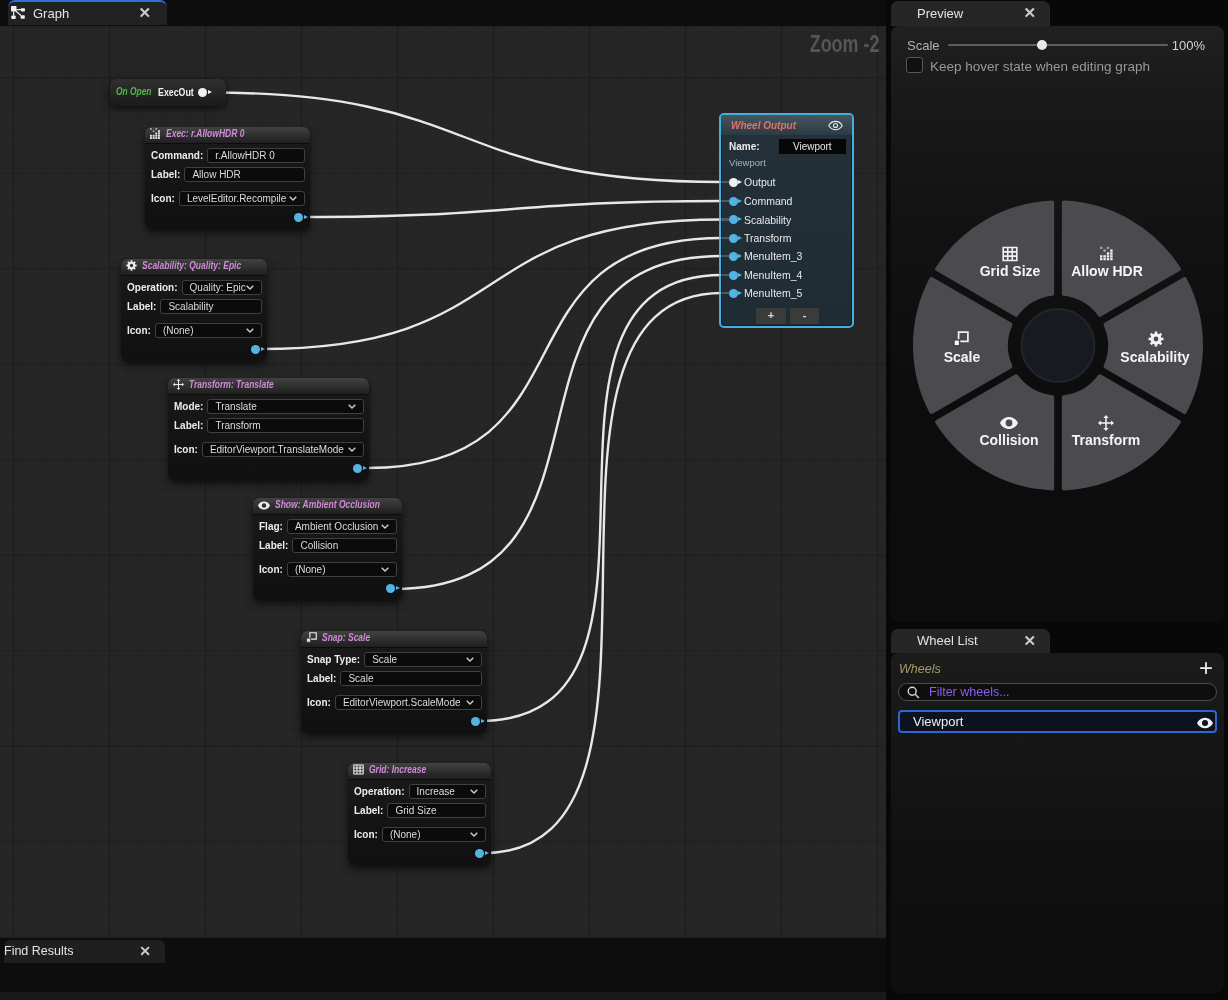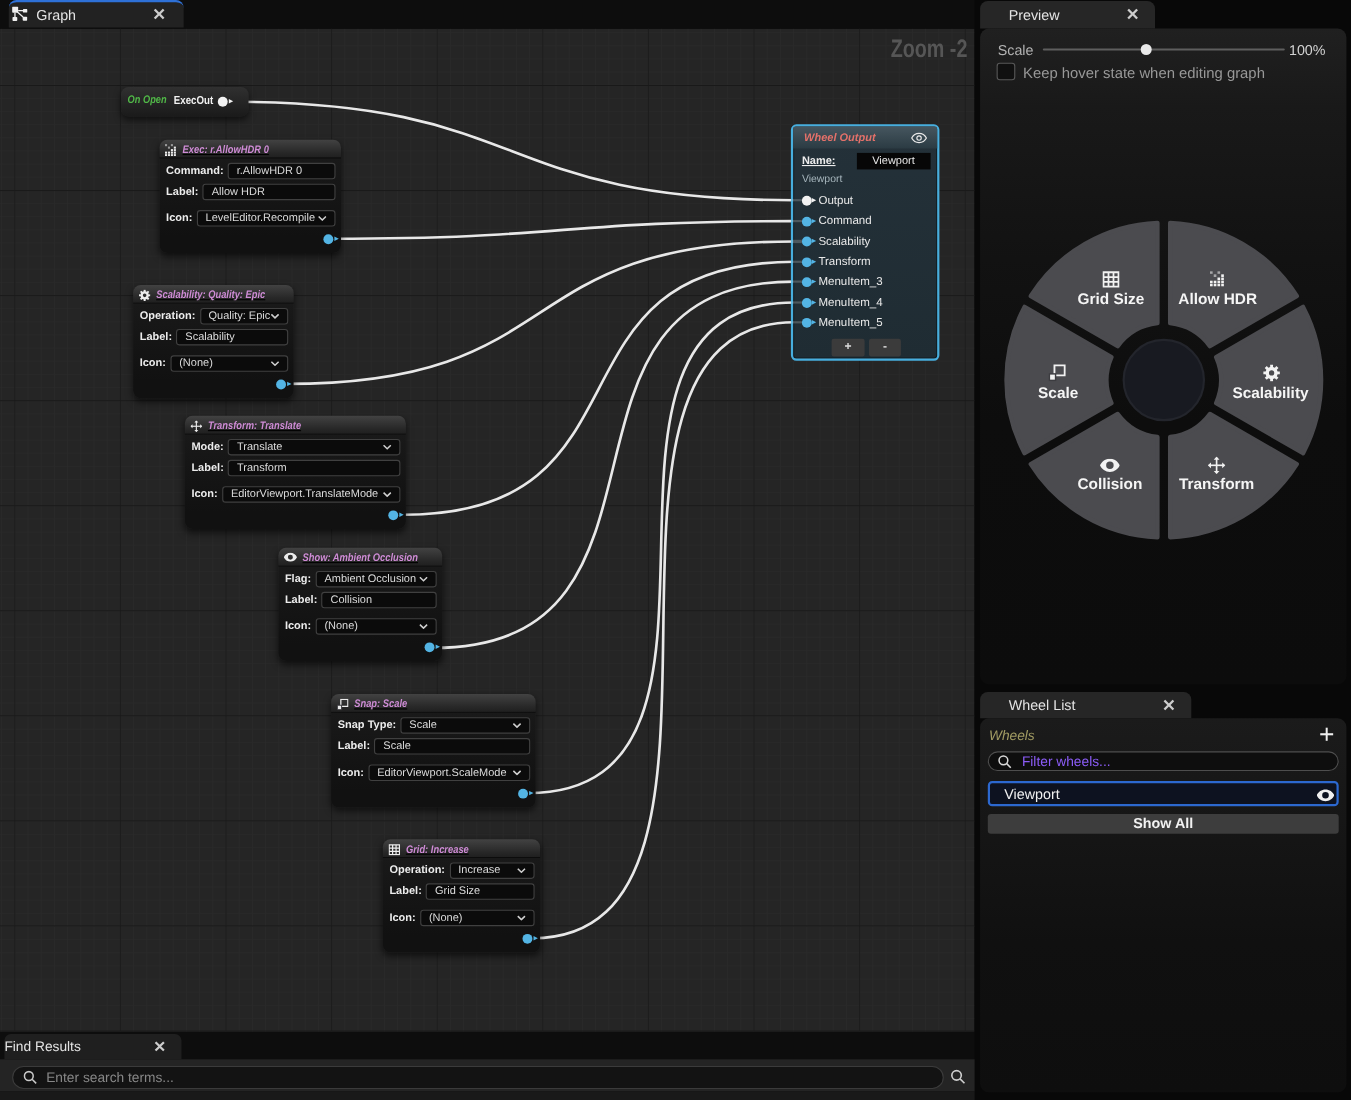--- a/index.html
+++ b/index.html
@@ -15,21 +15,21 @@
   .tab { position:absolute; height:25px; border-radius:7px 7px 0 0; display:flex; align-items:center; background:#212121; }
   .tab .tx { font-size:13px; color:#e4e4e4; position:relative; top:-0.5px; }
   .tab .cl { margin-left:auto; color:#cdcdcd; font-size:15px; font-weight:bold; position:relative; top:-0.5px; }
 
   #tabGraph { left:8px; top:0; width:159px; border-top:2px solid #2e71d8; background:#222; }
   #tabGraph .tx { margin-left:8px; }
   #tabGraph .cl { margin-right:16px; }
 
   
   .node { position:absolute; width:100px; height:103px; background:linear-gradient(#1b1b1b,#111 85%); border-radius:7px; box-shadow:0 3px 7px rgba(0,0,0,.6); }
-  .nhead { position:absolute; left:0; top:0; right:0; height:16px; border-radius:7px 7px 0 0; background:linear-gradient(#424242,#272727 75%,#202020); display:flex; align-items:flex-start; padding:4px 5px; box-shadow:0 1px 0 rgba(0,0,0,.5);text-decoration:underline; }
+  .nhead { position:absolute; left:0; top:0; right:0; height:16px; border-radius:7px 7px 0 0; background:linear-gradient(#424242,#272727 75%,#202020); display:flex; align-items:flex-end; padding:4px 5px; box-shadow:0 1px 0 rgba(0,0,0,.5); }
   .nhead svg { flex:none; margin-right:5px; }
   .ntitle { font-size:10px; font-style:italic; font-weight:bold; color:#cf8cd6; white-space:nowrap; transform:scaleX(.85); transform-origin:left center; }
   .nrow { position:absolute; left:6px; right:5px; height:15px; display:flex; align-items:center; }
   .nlab { font-weight:bold; font-size:10px; color:#ececec; white-space:nowrap; margin-right:4px; }
   .nfield { flex:1; height:15px; background:#0b0b0b; border:1px solid #404040; border-radius:3px; color:#dcdcdc; font-size:10px; display:flex; align-items:center; padding:0 7px; white-space:nowrap; }
   .ndrop { justify-content:space-between; }
   .r1 { top:21px; } .r2 { top:40px; } .r3 { top:64px; }
   .npin { position:absolute; width:9px; height:9px; border-radius:50%; background:#53b4e4; top:85.5px; }
   .npin::after { content:""; position:absolute; left:10px; top:2px; border-left:4px solid #53b4e4; border-top:2.5px solid transparent; border-bottom:2.5px solid transparent; }
   .wpin { background:#f2f2f2; }
@@ -38,35 +38,35 @@
   
   #onopen { position:absolute; left:110px; top:79px; width:116px; height:27px; background:linear-gradient(#303030,#1a1a1a); border-radius:7px; box-shadow:0 3px 7px rgba(0,0,0,.6); }
   #onopen .g { position:absolute; left:6px; top:7px; font-size:10px; font-weight:bold; font-style:italic; color:#51b948; white-space:nowrap; transform:scaleX(.84); transform-origin:left center; }
   #onopen .e { position:absolute; left:48px; top:6.5px; font-size:10.5px; font-weight:bold; color:#f2f2f2; white-space:nowrap; transform:scaleX(.84); transform-origin:left center; }
 
   
   #wheelout { position:absolute; left:719px; top:113px; width:135px; height:215px; border:2px solid #47aede; border-radius:5px; background:linear-gradient(#243139,#1f2c33); box-shadow:inset 0 0 0 1px rgba(8,16,20,.55); }
   #wheelout .hd { position:absolute; left:0; top:0; right:0; height:20px; background:linear-gradient(#46565f,#2b3b43); border-radius:2px 2px 0 0; display:flex; align-items:center; }
   #wheelout .tt { font-size:10px; font-weight:bold; font-style:italic; color:#e4716a; margin-left:10px; }
   #wheelout .nr { position:absolute; left:8px; top:24px; right:6px; height:15px; display:flex; align-items:center; }
-  #wheelout .nr .nlab { margin-right:19px;text-decoration:underline; }
+  #wheelout .nr .nlab { margin-right:19px; }
   #wheelout .nin { flex:1; height:15px; background:#070707; color:#e8e8e8; font-size:10px; display:flex; align-items:center; justify-content:center; }
   #wheelout .sub { position:absolute; left:8px; top:42px; font-size:9.5px; color:#a7b6bd; }
   .stub { position:absolute; left:-2px; width:10px; height:2.4px; background:rgba(235,240,242,.22); }
   .opin { position:absolute; left:8px; width:9px; height:9px; border-radius:50%; background:#53b4e4; }
   .opin::after { content:""; position:absolute; left:9px; top:2px; border-left:4px solid #53b4e4; border-top:2.5px solid transparent; border-bottom:2.5px solid transparent; }
   .opin.w { background:#f2f2f2; } .opin.w::after { border-left-color:#f2f2f2; }
   .oplab { position:absolute; left:23px; font-size:10.5px; color:#e9e9e9; }
   .pbtn { position:absolute; width:30px; height:16px; background:#3b3b3b; border-radius:2px; color:#dadada; font-size:11px; font-weight:bold; text-align:center; line-height:15px; top:193px; }
 
   
   #tabPreview { left:891px; top:1px; width:159px; background:#262626; }
   #tabPreview .tx { margin-left:26px; }
   #tabPreview .cl { margin-right:14px; }
-  #tabWheelList { left:891px; top:629px; width:192px; height:24px; background:#262626; }
+  #tabWheelList { left:891px; top:629px; width:159px; height:24px; background:#262626; }
   #tabWheelList .tx { margin-left:26px; }
   #tabWheelList .cl { margin-right:14px; }
 
   #prevpanel { position:absolute; left:891px; top:26px; width:333px; height:596px; border-radius:8px; background:linear-gradient(#202020,#191919 12%,#121212 35%,#0d0d0d 60%,#0c0c0c); }
   #scaleLbl { position:absolute; left:16px; top:12px; font-size:13px; color:#b2b2b2; }
   #track { position:absolute; left:57px; top:18px; width:220px; height:2px; background:#5e5e5e; border-radius:1px; }
   #knob { position:absolute; left:146px; top:14px; width:10px; height:10px; border-radius:50%; background:#e9e9e9; }
   #pct { position:absolute; right:19px; top:12px; font-size:13px; color:#d2d2d2; }
   #chk { position:absolute; left:15px; top:31px; width:17px; height:16px; border:1.5px solid #585858; border-radius:3px; background:#101010; }
   #chkLbl { position:absolute; left:39px; top:33px; font-size:13.5px; color:#989898; }
@@ -391,31 +391,20 @@
         <span class="opin" style="top:173.5px"></span>
         <span class="oplab" style="top:172px">MenuItem_5</span>
       <span class="pbtn" style="left:35px">+</span>
       <span class="pbtn" style="left:69px;width:29px">-</span>
     </div>
 
     <div class="tab" id="findtab">
         <span class="tx">Find Results</span>
         <span class="cl">✕</span>
       </div>
-    <div id="findbar">
-      <div id="findpill">
-        <svg width="13" height="13" style="margin-left:9px" color="#c9c9c9">
-            <use href="#i-mag"></use>
-          </svg>
-        <span class="ph">Enter search terms...</span>
-      </div>
-      <svg width="14" height="14" style="position:absolute;left:864px;top:9px" color="#cdcdcd">
-          <use href="#i-mag"></use>
-        </svg>
-    </div>
     <div id="findstrip"></div>
   </div>
 
   <div class="tab" id="tabPreview">
       <span class="tx">Preview</span>
       <span class="cl">✕</span>
     </div>
   <div id="prevpanel">
     <div id="scaleLbl">Scale</div>
     <div id="track"></div>
@@ -464,15 +453,14 @@
           <use href="#i-mag"></use>
         </svg>
       <span class="ph">Filter wheels...</span>
     </div>
     <div id="vprow">
       <span class="t">Viewport</span>
       <svg width="16" height="12" style="position:absolute;right:2px;top:5px" color="#f0f0f0">
           <use href="#i-eye"></use>
         </svg>
     </div>
-    <div id="showall">Show All</div>
   </div>
 </div>
 
 </body></html>

